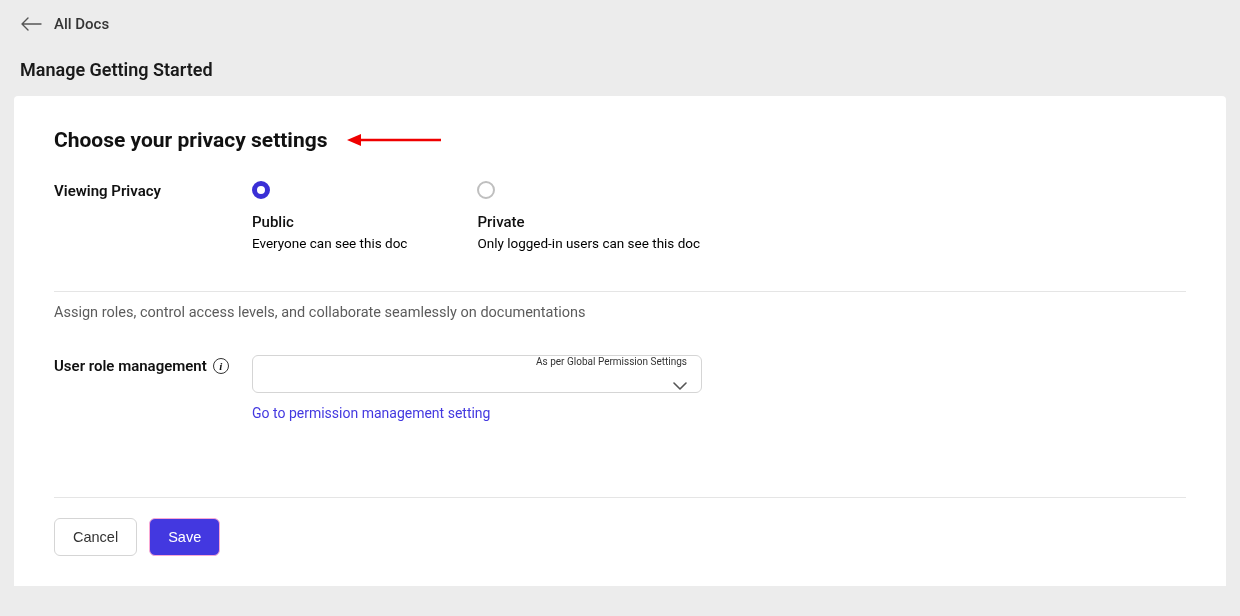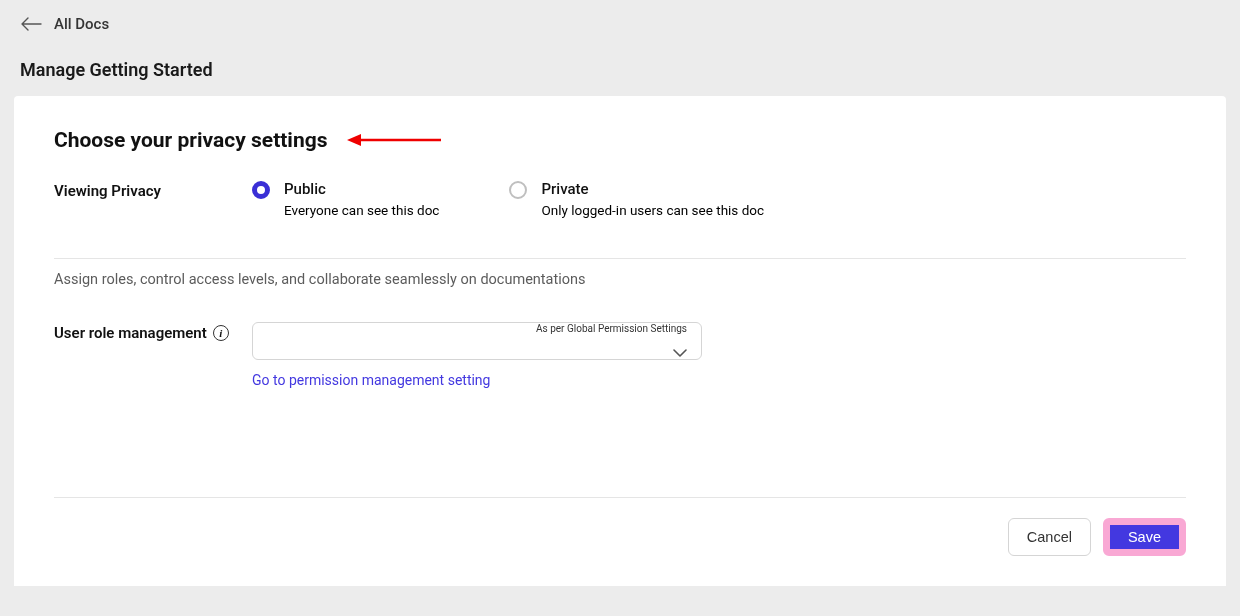--- a/index.html
+++ b/index.html
@@ -69,20 +69,21 @@
     }
     .radio-group {
       display: flex;
       gap: 70px;
     }
     .radio-option {
       display: flex;
       align-items: flex-start;
       gap: 14px;
       cursor: pointer;
+      flex-direction: column;
     }
     .radio-circle {
       width: 18px;
       height: 18px;
       border-radius: 50%;
       border: 2px solid #bfbfbf;
       display: flex;
       align-items: center;
       justify-content: center;
       margin-top: 1px;
@@ -146,41 +147,41 @@
       font-family: Georgia, serif;
     }
     .footer-actions {
       position: absolute;
       right: 40px;
       bottom: 30px;
       display: flex;
       gap: 12px;
       padding-top: 20px;
       width: calc(100% - 80px);
-      justify-content: flex-end;
+      justify-content: flex-start;
       border-top: 1px solid #e5e5e5;
     }
     .btn {
       height: 38px;
       padding: 0 18px;
       border-radius: 6px;
       font-size: 14.5px;
       font-weight: 500;
       cursor: pointer;
       display: inline-flex;
       align-items: center;
     }
     .btn-secondary {
       background: #fff;
       border: 1px solid #d5d5d5;
       color: #333;
     }
     .btn-primary {
       background: #4338e0;
-      border: 7px solid #f9a8d4;
+      border: 1px solid #f9a8d4;
       color: #fff;
     }
     .arrow-annot {
       position: relative;
       margin-left: 20px;
     }
     .arrow-annot svg { display:block; }
   </style>
 </head>
 <body>

